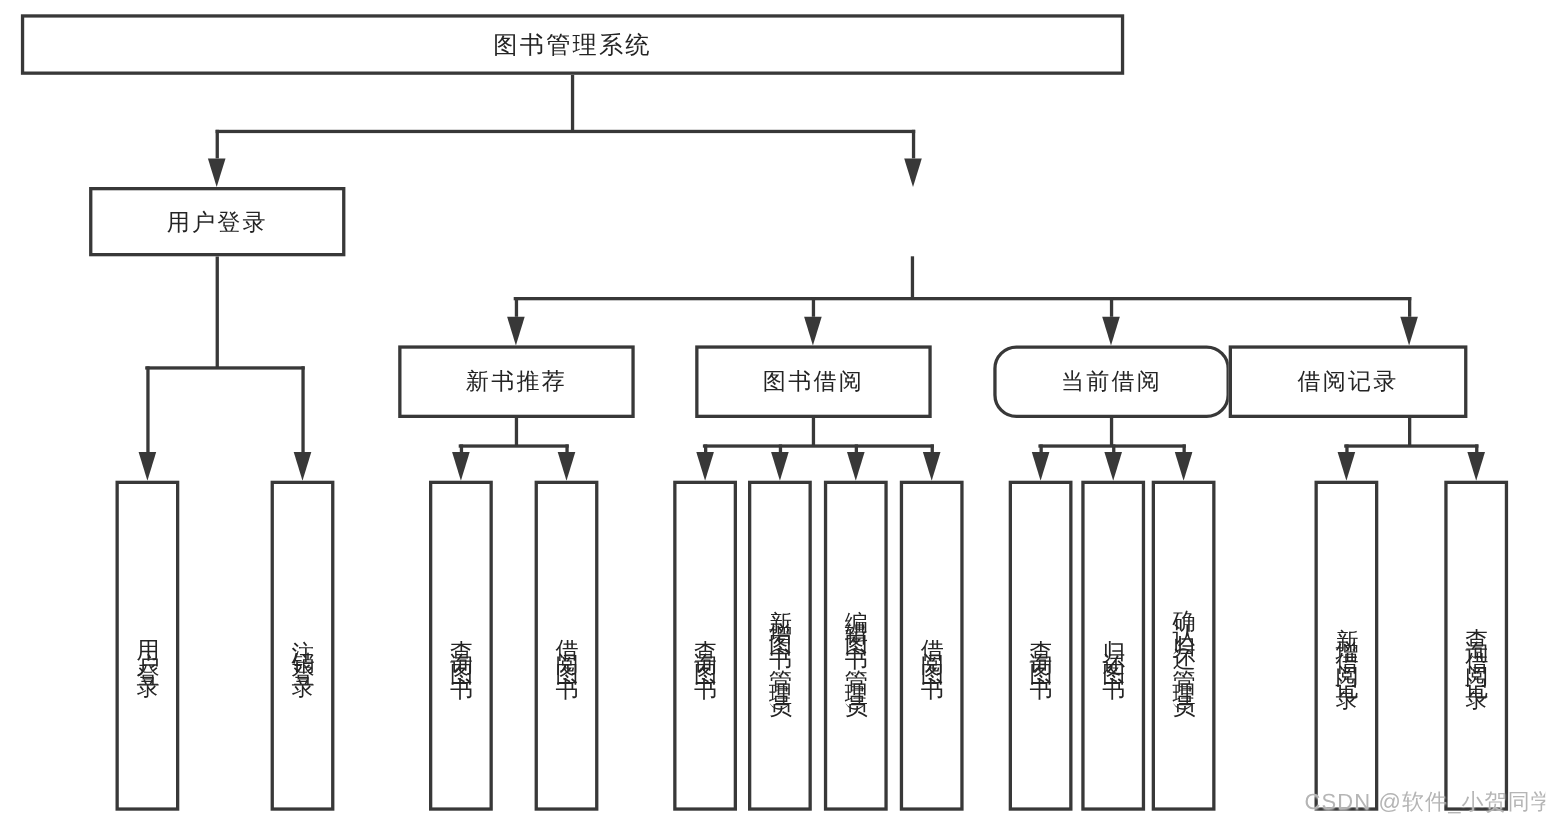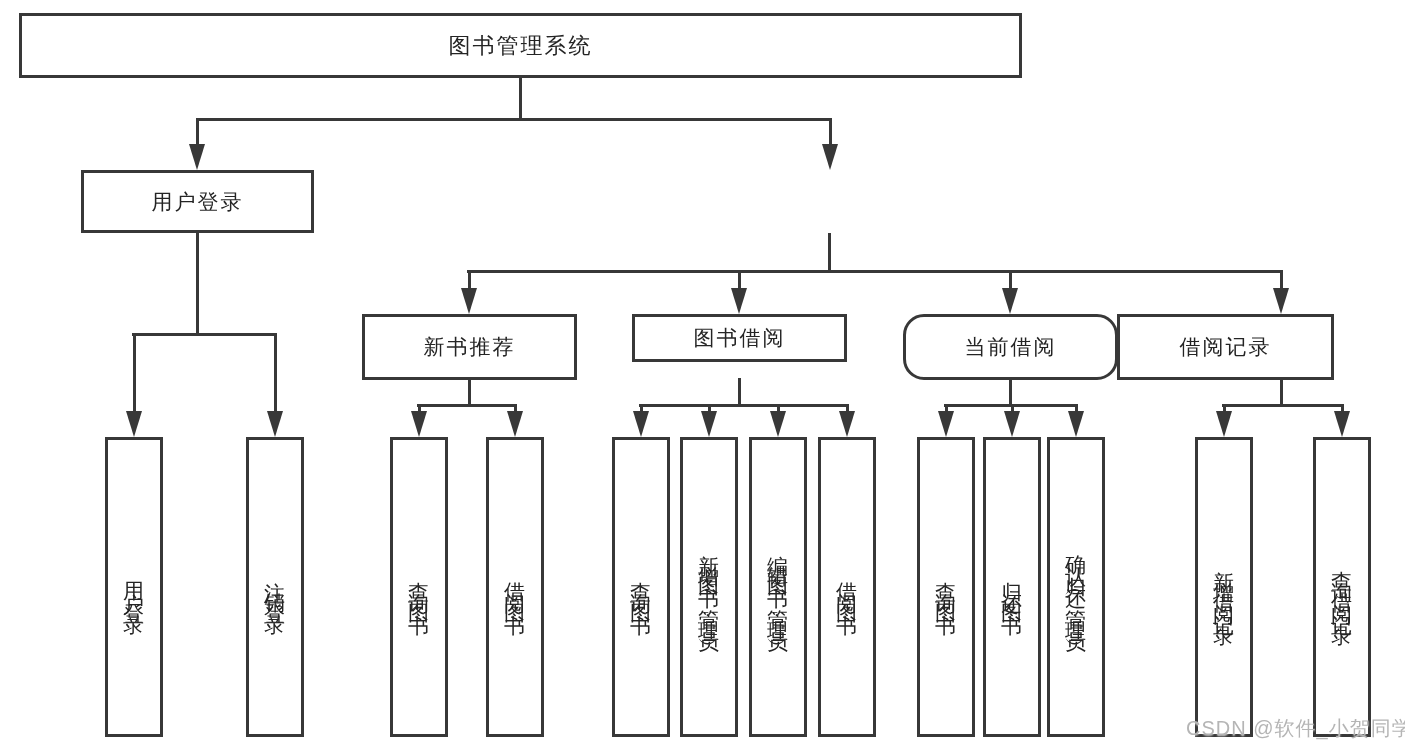--- a/index.html
+++ b/index.html
@@ -70,21 +70,21 @@
     text-shadow:0 1px 2px rgba(255,255,255,0.9);
     z-index:3;
     white-space:nowrap;
   }
 </style>
 </head>
 <body>
 
 <div id="stage">
 
-  <div class="node root" style="left:19px;top:13px;width:1003px;height:65px;">
+  <div class="node root" style="left:19px;top:13px;width:1003px;height:55px;">
     <span>图书管理系统</span>
   </div>
 
   <div class="vline" style="left:519px;top:68px;height:52px;"></div>
   <div class="hline" style="left:196px;top:118px;width:636px;"></div>
   <div class="arrow" style="left:195.5px;top:118px;height:26px;"></div>
   <div class="arrow" style="left:828.5px;top:118px;height:26px;"></div>
 
   <div class="node" style="left:81px;top:170px;width:233px;height:63px;">
     <span>用户登录</span>
@@ -98,21 +98,21 @@
   <div class="vline" style="left:827.5px;top:233px;height:39px;"></div>
   <div class="hline" style="left:467px;top:270px;width:816px;"></div>
   <div class="arrow" style="left:467.5px;top:270px;height:18px;"></div>
   <div class="arrow" style="left:737.5px;top:270px;height:18px;"></div>
   <div class="arrow" style="left:1008.5px;top:270px;height:18px;"></div>
   <div class="arrow" style="left:1279.5px;top:270px;height:18px;"></div>
 
   <div class="node" style="left:362px;top:314px;width:215px;height:66px;">
     <span>新书推荐</span>
   </div>
-  <div class="node" style="left:632px;top:314px;width:215px;height:48px;">
+  <div class="node" style="left:632px;top:314px;width:215px;height:66px;">
     <span>图书借阅</span>
   </div>
   <div class="node" style="left:903px;top:314px;width:215px;height:66px;border-radius:21px;">
     <span>当前借阅</span>
   </div>
   <div class="node" style="left:1117px;top:314px;width:217px;height:66px;">
     <span>借阅记录</span>
   </div>
 
   <div class="vline" style="left:467.5px;top:378px;height:28px;"></div>

